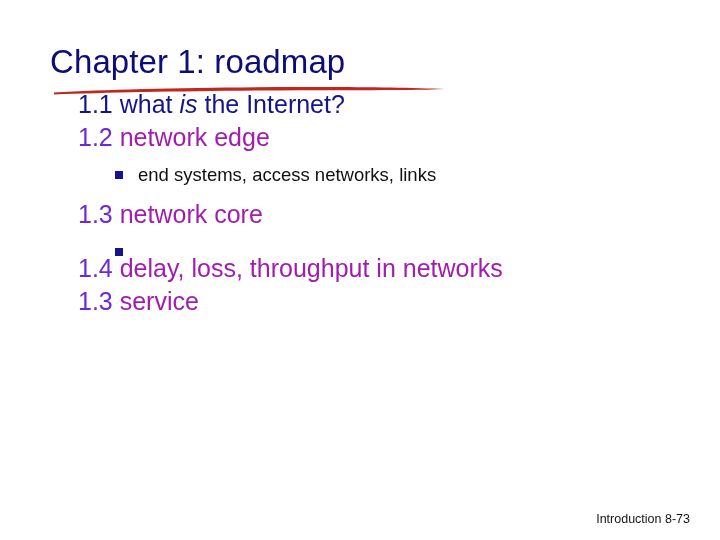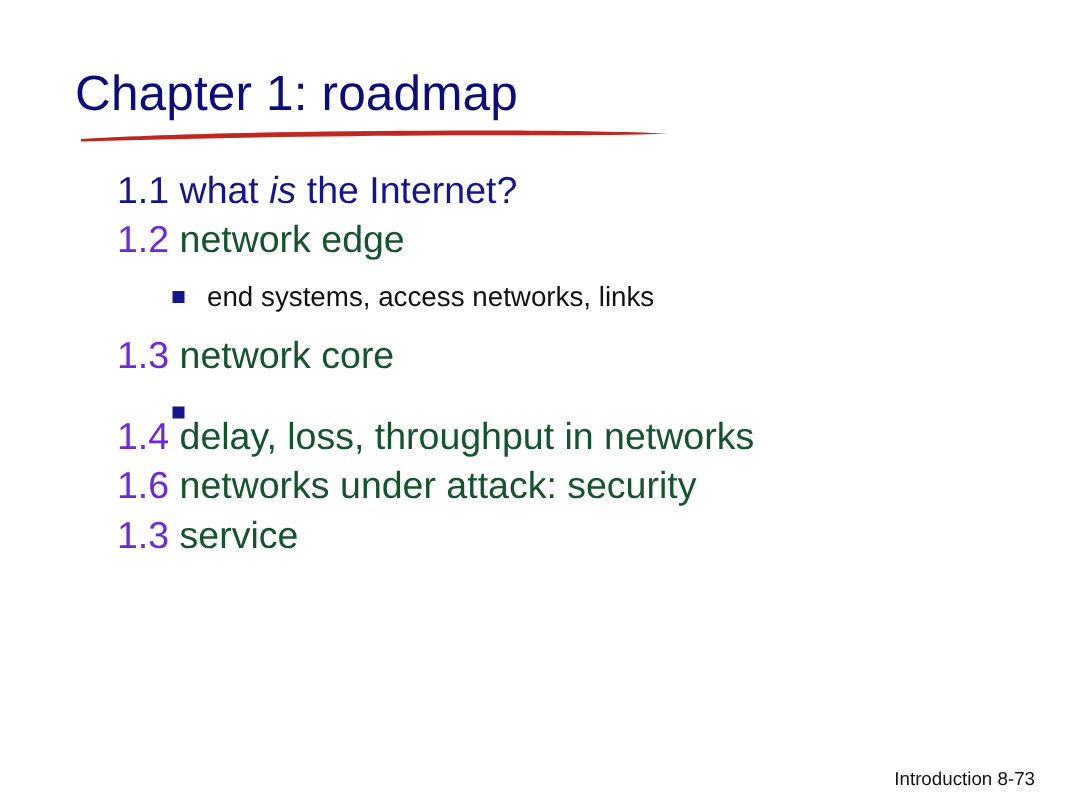--- a/index.html
+++ b/index.html
@@ -44,36 +44,36 @@
     top: 40px;
     width: 396px;
     height: 12px;
     overflow: visible;
   }
 
   
   .body-list {
     position: absolute;
     left: 0;
-    top: 111px;
+    top: 88px;
     width: 576px;
   }
 
   .item {
     font-size: 25px;
     line-height: 33px;
     color: #111111;
     padding-left: 78px;
     white-space: nowrap;
   }
   .item .num {
     color: #6d28d9;
   }
   .item .txt {
-    color: #14532d;
+    color: #a21caf;
   }
   .item.all-navy .num,
   .item.all-navy .txt {
     color: #14148c;
   }
   .item.accent-red .num,
   .item.accent-red .txt {
     color: #9e2020;
   }
   .item .ital {
@@ -165,23 +165,20 @@
       </div>
     </div>
 
     <div class="gap-d"></div>
 
     <div class="item">
       <span class="num">1.4 </span><span class="txt">delay, loss, throughput in networks</span>
     </div>
 
 
-    <div class="item">
-      <span class="num">1.6 </span><span class="txt">networks under attack: security</span>
-    </div>
 
     <div class="item">
       <span class="num">1.3 </span><span class="txt">service</span>
     </div>
 
   </div>
 
   <div class="footer">Introduction 8-73</div>
 
 </div>

